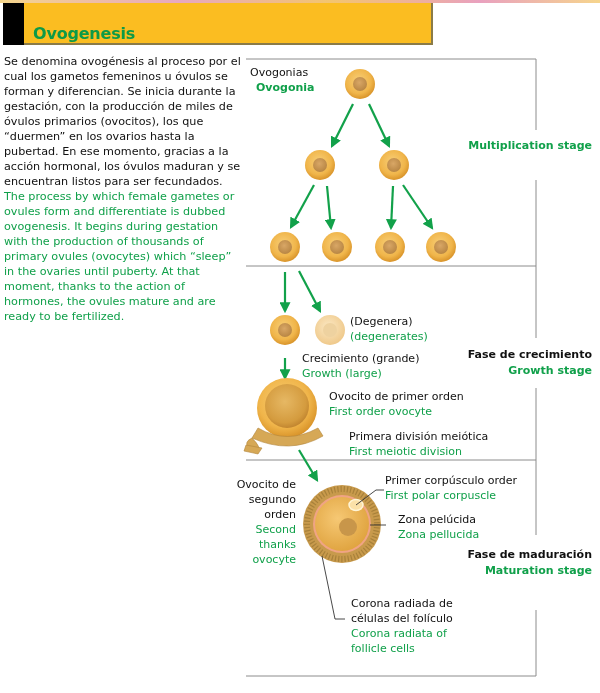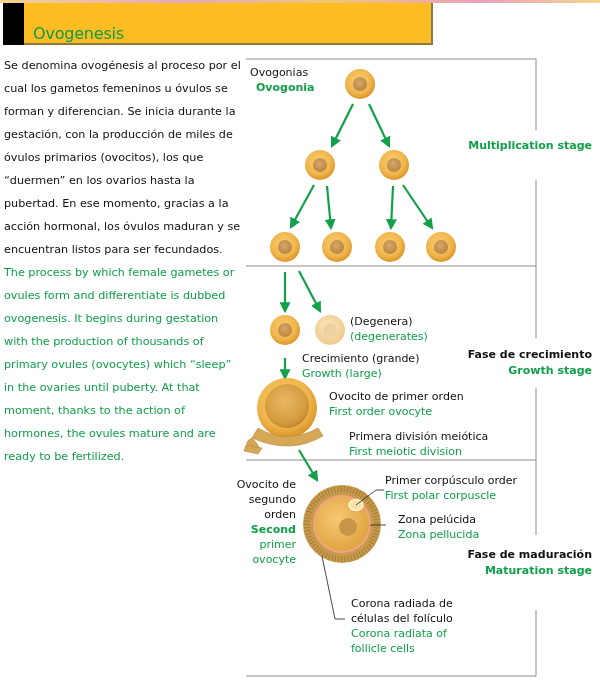--- a/index.html
+++ b/index.html
@@ -3,23 +3,23 @@
 <meta charset="utf-8">
 <style>
   html, body { margin: 0; padding: 0; background: #ffffff; }
   body { width: 600px; height: 693px; position: relative; overflow: hidden; font-family: "DejaVu Sans", "Liberation Sans", sans-serif; }
   .topstrip { position: absolute; left: 0; top: 0; width: 600px; height: 3px;
     background: linear-gradient(90deg, #f4d58a 0%, #e7a8c0 30%, #f3c56f 55%, #e9a1bf 80%, #f6d58d 100%); }
   .header { position: absolute; left: 3px; top: 3px; width: 430px; height: 42px; background: #fbbd21;
     border-bottom: 2px solid #8a7b48; border-right: 2px solid #8a7b48; box-sizing: border-box; }
   .header-bar { position: absolute; left: 0; top: 0; width: 21px; height: 42px; background: #000; }
   .title-es { position: absolute; left: 30px; top: 2px; font-size: 16px; font-weight: bold; color: #ffffff; letter-spacing: -0.2px; }
-  .title-en { position: absolute; left: 30px; top: 21px; font-size: 16px; font-weight: normal; color: #0e9a47; letter-spacing: -0.2px; }
-
-  .intro { position: absolute; left: 4px; top: 54px; width: 240px; font-size: 11.2px; line-height: 23px; }
+  .title-en { position: absolute; left: 30px; top: 21px; font-size: 16px; font-weight: bold; color: #0e9a47; letter-spacing: -0.2px; }
+
+  .intro { position: absolute; left: 4px; top: 54px; width: 240px; font-size: 11.2px; line-height: 15px; }
   .intro .es { color: #111; }
   .intro .en { color: #10a04a; }
 
   .diagram { position: absolute; left: 0; top: 0; width: 600px; height: 693px; }
   .lbl { position: absolute; font-size: 11px; line-height: 15px; white-space: nowrap; }
   .blk { color: #111; }
   .grn { color: #10a04a; }
   .right { text-align: right; }
   .stage { position: absolute; font-size: 11px; line-height: 16px; font-weight: bold; text-align: right; white-space: nowrap; }
 </style>
@@ -166,22 +166,22 @@
 
 <div class="lbl blk" style="left:329px; top:389px;">Ovocito de primer orden</div>
 <div class="lbl grn" style="left:329px; top:404px;">First order ovocyte</div>
 
 <div class="lbl blk" style="left:349px; top:429px;">Primera división meiótica</div>
 <div class="lbl grn" style="left:349px; top:444px;">First meiotic division</div>
 
 <div class="lbl blk right" style="right:304px; top:477px;">Ovocito de</div>
 <div class="lbl blk right" style="right:304px; top:492px;">segundo</div>
 <div class="lbl blk right" style="right:304px; top:507px;margin-left:10px;">orden</div>
-<div class="lbl grn right" style="right:304px; top:522px;font-weight:bold;">Second</div>
-<div class="lbl grn right" style="right:304px; top:537px;">primer</div>
+<div class="lbl grn right" style="right:304px; top:522px;">Second</div>
+<div class="lbl grn right" style="right:304px; top:537px;">thanks</div>
 <div class="lbl grn right" style="right:304px; top:552px;">ovocyte</div>
 
 <div class="lbl blk" style="left:385px; top:473px;">Primer corpúsculo order</div>
 <div class="lbl grn" style="left:385px; top:488px;">First polar corpuscle</div>
 
 <div class="lbl blk" style="left:398px; top:512px;">Zona pelúcida</div>
 <div class="lbl grn" style="left:398px; top:527px;">Zona pellucida</div>
 
 <div class="lbl blk" style="left:351px; top:596px;">Corona radiada de</div>
 <div class="lbl blk" style="left:351px; top:611px;">células del folículo</div>

